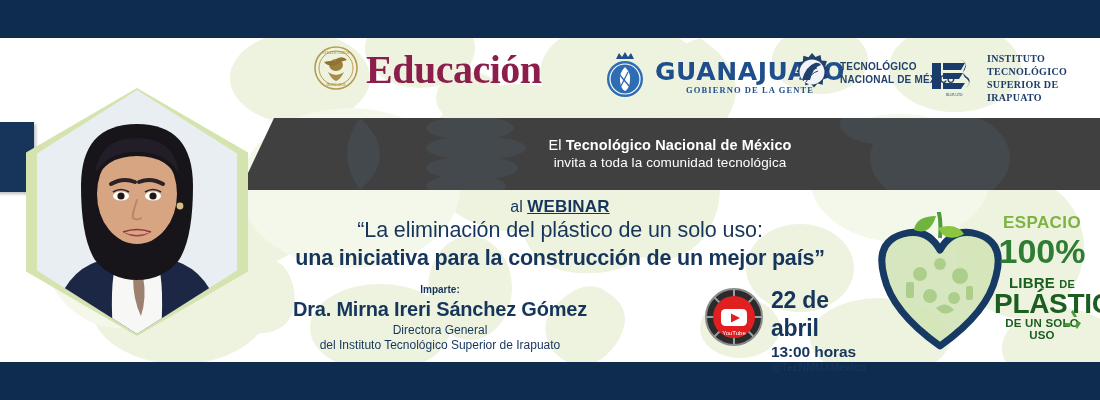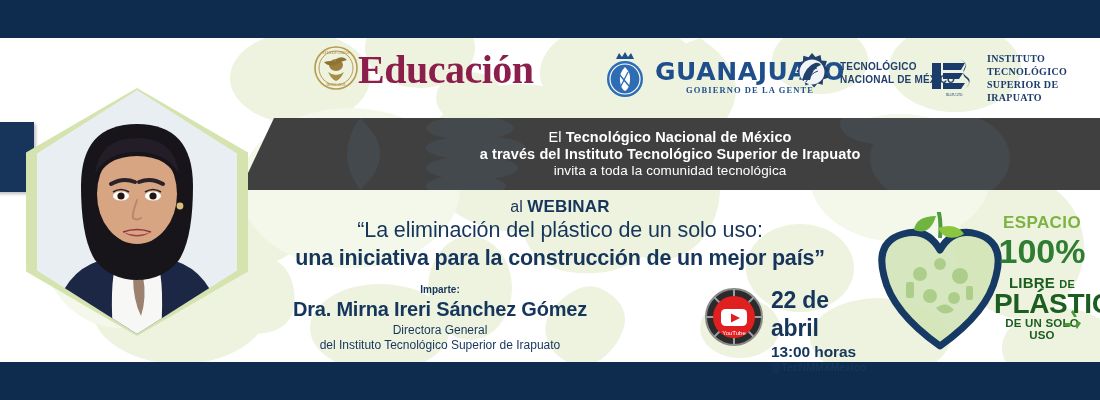--- a/index.html
+++ b/index.html
@@ -43,21 +43,21 @@
   .heading-text .l1{font-size:14.5px;font-weight:700;letter-spacing:.1px;}
   .heading-text .l1 .thin{font-weight:400;}
   .heading-text .l2{font-size:14.5px;font-weight:700;letter-spacing:.1px;}
   .heading-text .l3{font-size:13.5px;font-weight:400;letter-spacing:.1px;}
 
   
   .logos{position:absolute;left:0;top:38px;width:1100px;height:82px;}
   .logo{position:absolute;display:flex;align-items:center;}
 
   .logo-sep{left:314px;top:8px;}
-  .sep-txt{}
+  .sep-txt{margin-left:8px;}
   .sep-txt .big{
     font-family:"Liberation Serif",serif;
     font-size:40px;font-weight:700;color:#8C1E4B;line-height:.95;letter-spacing:-.5px;
   }
   .sep-txt .sub{
     font-size:10.5px;font-weight:700;color:#2b2b2b;letter-spacing:-.1px;margin-top:3px;
   }
 
   .logo-gto{left:602px;top:12px;}
   .gto-txt{margin-left:7px;}
@@ -95,21 +95,21 @@
     clip-path:polygon(50% 0,100% 26%,100% 74%,50% 100%,0 74%,0 26%);
     overflow:hidden;
   }
 
   
   .webinar-block{
     position:absolute;left:250px;top:196px;width:620px;
     text-align:center;color:#16355B;
   }
   .webinar-block .al{font-size:16px;line-height:1.25;}
-  .webinar-block .al b{font-size:17px;font-weight:700;letter-spacing:.2px;}
+  .webinar-block .al b{font-size:17px;font-weight:700;letter-spacing:.2px;text-decoration:underline;}
   .webinar-block .t1{font-size:21.5px;font-weight:400;line-height:1.3;letter-spacing:-.1px;}
   .webinar-block .t2{font-size:21.5px;font-weight:700;line-height:1.3;letter-spacing:-.2px;}
 
   .speaker-block{
     position:absolute;left:250px;top:283px;width:380px;
     text-align:center;color:#16355B;
   }
   .speaker-block .imparte{font-size:10px;font-weight:700;line-height:1.3;}
   .speaker-block .name{font-size:20px;font-weight:700;line-height:1.35;letter-spacing:-.2px;}
   .speaker-block .role{font-size:12px;font-weight:400;line-height:1.28;}
@@ -261,21 +261,20 @@
         <ellipse cx="226" cy="68" rx="40" ry="11"></ellipse>
         <path d="M120 0 q40 36 0 72 q-26 -36 0 -72 Z"></path>
         <ellipse cx="700" cy="40" rx="70" ry="48"></ellipse>
         <ellipse cx="640" cy="6" rx="40" ry="20"></ellipse>
       </g>
     </svg>
     <div class="heading-text">
       <div class="l1">
         <span class="thin">El </span><span>Tecnológico Nacional de México</span>
       </div>
-      <div class="l2">a través del Instituto Tecnológico Superior de Irapuato</div>
       <div class="l3">invita a toda la comunidad tecnológica</div>
     </div>
   </div>
 
   <div class="hex">
     <div class="frame"></div>
     <div class="photo">
       <svg width="200" height="244" viewBox="0 0 200 244" xmlns="http://www.w3.org/2000/svg">
         <rect width="200" height="244" fill="#E9EEF3"></rect>
 

